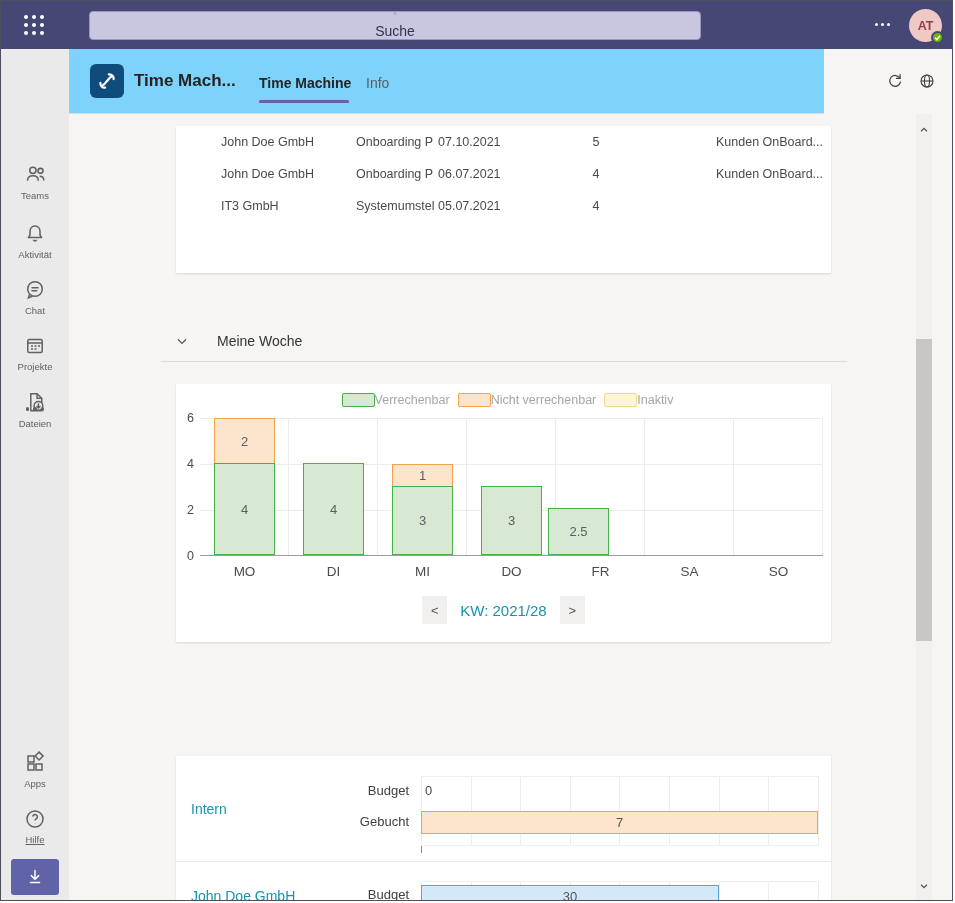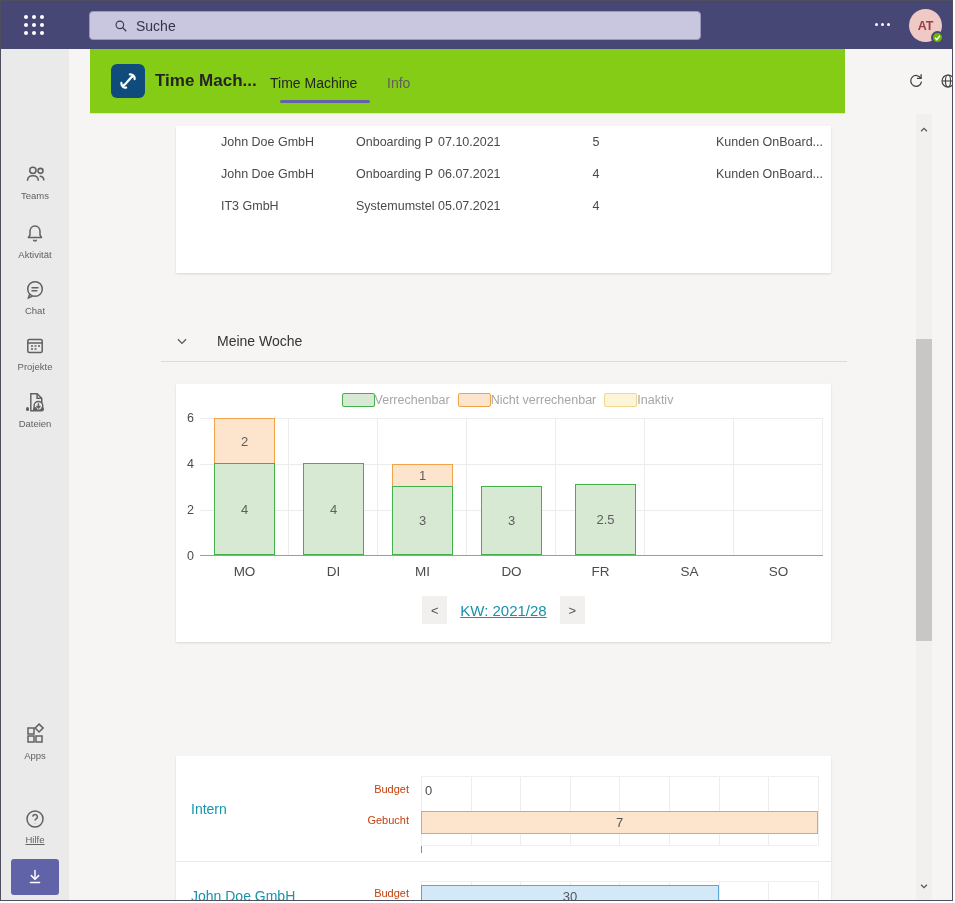--- a/index.html
+++ b/index.html
@@ -5,47 +5,47 @@
   html,body{margin:0;padding:0;background:#fff;}
   *{box-sizing:border-box;}
   .window{position:relative;width:953px;height:901px;border:1px solid #4e4e5e;overflow:hidden;
           font-family:"Liberation Sans",sans-serif;background:#f6f5f4;}
 
   
   .topbar{position:absolute;left:0;top:0;width:100%;height:48px;background:#464775;}
   .waffle{position:absolute;left:23px;top:14px;display:grid;grid-template-columns:repeat(3,4px);grid-gap:4px;cursor:pointer;}
   .waffle i{width:4px;height:4px;background:#fff;border-radius:50%;}
   .searchbox{position:absolute;left:88px;top:10px;width:612px;height:29px;background:#c9c7e0;
-             border:1px solid #9a98bd;border-radius:4px;display:flex;align-items:center;padding:0 24px;gap:8px;
-             color:#33324e;font-size:14px;cursor:text;}
+             border:1px solid #9a98bd;border-radius:4px;display:flex;align-items:center;padding:0 10px;gap:8px;
+             color:#33324e;font-size:14px;cursor:text;flex-direction:column;}
   .topbar-more{position:absolute;left:874px;top:22px;display:flex;gap:3px;cursor:pointer;}
   .topbar-more i{width:3px;height:3px;border-radius:50%;background:#fff;}
   .avatar{position:absolute;left:908px;top:8px;width:33px;height:33px;border-radius:50%;background:#eec9c5;
           color:#963f47;font-weight:bold;font-size:12.5px;display:flex;align-items:center;justify-content:center;cursor:pointer;}
   .avatar .badge{position:absolute;right:-2px;bottom:-2px;width:13px;height:13px;border-radius:50%;
                  background:#6bb700;border:2px solid #464775;display:flex;align-items:center;justify-content:center;}
 
   
   .sidebar{position:absolute;left:0;top:48px;width:68px;height:853px;background:#ebeaea;}
   .side-item{position:absolute;left:0;width:68px;display:flex;flex-direction:column;align-items:center;gap:3px;
              color:#616161;font-size:9.5px;cursor:pointer;padding-top:5px;}
   .side-item svg{flex:none;}
   .side-item.active{border-left:3px solid #5b5da8;color:#5b5da8;background:#ededef;height:52px;}
   .side-dots{position:absolute;left:0;top:358px;width:68px;display:flex;justify-content:center;gap:4px;cursor:pointer;}
   .side-dots i{width:3.5px;height:3.5px;border-radius:50%;background:#616161;}
   .dl-btn{position:absolute;left:10px;top:810px;width:48px;height:36px;border-radius:3px;background:#6163a9;
           display:flex;align-items:center;justify-content:center;cursor:pointer;}
 
   
-  .tabheader{position:absolute;left:68px;top:48px;width:755px;height:65px;background:#84cc16;border-bottom:1px solid #e0dedd;margin-left:21px;}
+  .tabheader{position:absolute;left:68px;top:48px;width:755px;height:65px;background:#7dd3fc;border-bottom:1px solid #e0dedd;}
   .appicon{position:absolute;left:21px;top:15px;width:34px;height:34px;border-radius:6px;background:#0f4c7c;
            display:flex;align-items:center;justify-content:center;}
   .apptitle{position:absolute;left:65px;top:22px;font-size:17px;font-weight:bold;color:#252423;}
   .tab{position:absolute;top:26px;font-size:14px;cursor:pointer;}
-  .tab.active{left:180px;font-weight:normal;color:#252423;}
+  .tab.active{left:190px;font-weight:bold;color:#252423;}
   .tab.inactive{left:297px;color:#605e5c;}
   .tab-underline{position:absolute;left:190px;top:51px;width:90px;height:3px;background:#6264a7;border-radius:2px;}
   .hdr-ico{position:absolute;top:23px;cursor:pointer;color:#424242;}
 
   
   .main{position:absolute;left:68px;top:113px;width:885px;height:788px;background:#f6f5f4;overflow:hidden;}
   .card{position:absolute;background:#fff;box-shadow:0 1px 2px rgba(0,0,0,.12);}
   .strip{position:absolute;left:92px;width:686px;height:41px;border-bottom:1px solid #dcdbd9;
          display:flex;align-items:center;gap:28px;padding-left:14px;color:#343434;font-size:14px;cursor:pointer;}
 
@@ -71,26 +71,26 @@
           repeating-linear-gradient(to bottom,#ececec 0 1px,transparent 1px 45.8px);}
   .ytick{position:absolute;left:0;width:18px;text-align:right;font-size:12.5px;color:#4c4c4c;}
   .bar{position:absolute;width:61px;border:1.5px solid;display:flex;align-items:center;justify-content:center;
        font-size:13px;color:#5e5e5e;cursor:pointer;}
   .bar.green{background:#d7e8d3;border-color:#44b04a;}
   .bar.orange{background:#fce4cd;border-color:#f0a348;}
   .day{position:absolute;top:180px;width:89px;text-align:center;font-size:13.5px;color:#4c4c4c;}
   .weeknav{position:absolute;left:0;right:0;top:212px;display:flex;justify-content:center;align-items:center;gap:13px;}
   .navbtn{width:25px;height:28px;background:#f1f0ef;color:#555;border:none;font-size:13px;
           display:flex;align-items:center;justify-content:center;cursor:pointer;font-family:inherit;}
-  .weeklabel{color:#1793ab;font-size:15px;text-decoration:underline;}
+  .weeklabel{color:#1793ab;font-size:15px;}
 
   
   .pj-card{left:107px;top:642px;width:655px;height:240px;}
   .pj-name{position:absolute;left:15px;color:#1793ab;font-size:14px;cursor:pointer;}
-  .ax-label{position:absolute;left:160px;width:73px;text-align:right;font-size:11px;color:#c2410c;height:17px;}
+  .ax-label{position:absolute;left:160px;width:73px;text-align:right;font-size:13px;color:#404040;height:17px;}
   .pj-grid{position:absolute;left:245px;width:398px;border-top:1px solid #f1f0ef;border-bottom:1px solid #f1f0ef;
            background-image:repeating-linear-gradient(to right,#ededed 0 1px,transparent 1px 49.6px);}
   .hbar{position:absolute;height:23px;border:1.5px solid;display:flex;align-items:center;justify-content:center;
         font-size:13px;color:#555;cursor:pointer;}
   .hbar.orange{background:#fce4cd;border-color:#f0a348;}
   .hbar.blue{background:#d4e9f8;border-color:#58a6dc;}
   .pj-zero{position:absolute;left:249px;font-size:13px;color:#4c4c4c;}
   .pj-tick{position:absolute;left:245px;width:1px;height:7px;background:#8a8a8a;}
   .pj-div{position:absolute;left:0;width:655px;height:1px;background:#e9e8e7;}
 
@@ -185,21 +185,21 @@
           <line x1="14.8" y1="12.8" x2="14.8" y2="17"></line>
           <polyline points="12.9,15.4 14.8,17.3 16.7,15.4"></polyline>
         </svg>
       <span>Dateien</span>
     </div>
     <div class="side-dots">
         <i></i>
         <i></i>
         <i></i>
       </div>
-    <div class="side-item" style="top:669px;">
+    <div class="side-item" style="top:697px;">
       <svg width="24" height="24" viewBox="0 0 24 24" fill="none" stroke="#616161" stroke-width="1.5">
           <rect x="5" y="5" width="6" height="6"></rect>
           <rect x="5" y="13" width="6" height="6"></rect>
           <rect x="13" y="13" width="6" height="6"></rect>
           <rect x="13.3" y="2.3" width="5.6" height="5.6" transform="rotate(45 16.1 5.1)"></rect>
         </svg>
       <span>Apps</span>
     </div>
     <div class="side-item" style="top:753px;text-decoration:underline;">
       <svg width="24" height="24" viewBox="0 0 24 24" fill="none" stroke="#616161" stroke-width="1.5">
@@ -305,21 +305,21 @@
           </div>
         <div class="bar orange" style="left:192px;bottom:68px;height:23px;">
             <span>1</span>
           </div>
         <div class="bar green" style="left:192px;bottom:0;height:69px;">
             <span>3</span>
           </div>
         <div class="bar green" style="left:281px;bottom:0;height:69px;">
             <span>3</span>
           </div>
-        <div class="bar green" style="left:375px;bottom:0;height:71px;">
+        <div class="bar green" style="left:348px;bottom:0;height:47px;">
             <span>2.5</span>
           </div>
       </div>
 
       <div class="day" style="left:24px;">MO</div>
       <div class="day" style="left:113px;">DI</div>
       <div class="day" style="left:202px;">MI</div>
       <div class="day" style="left:291px;">DO</div>
       <div class="day" style="left:380px;">FR</div>
       <div class="day" style="left:469px;">SA</div>

